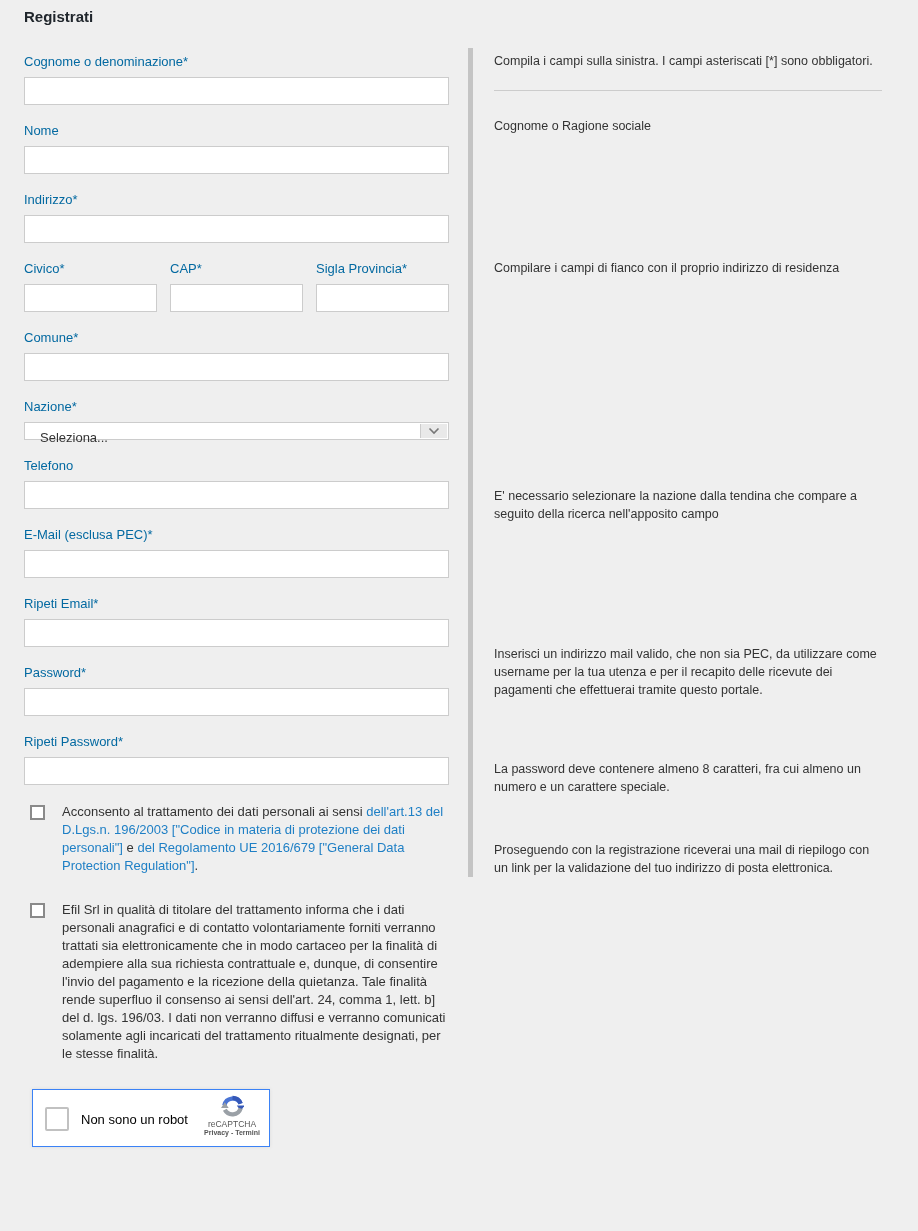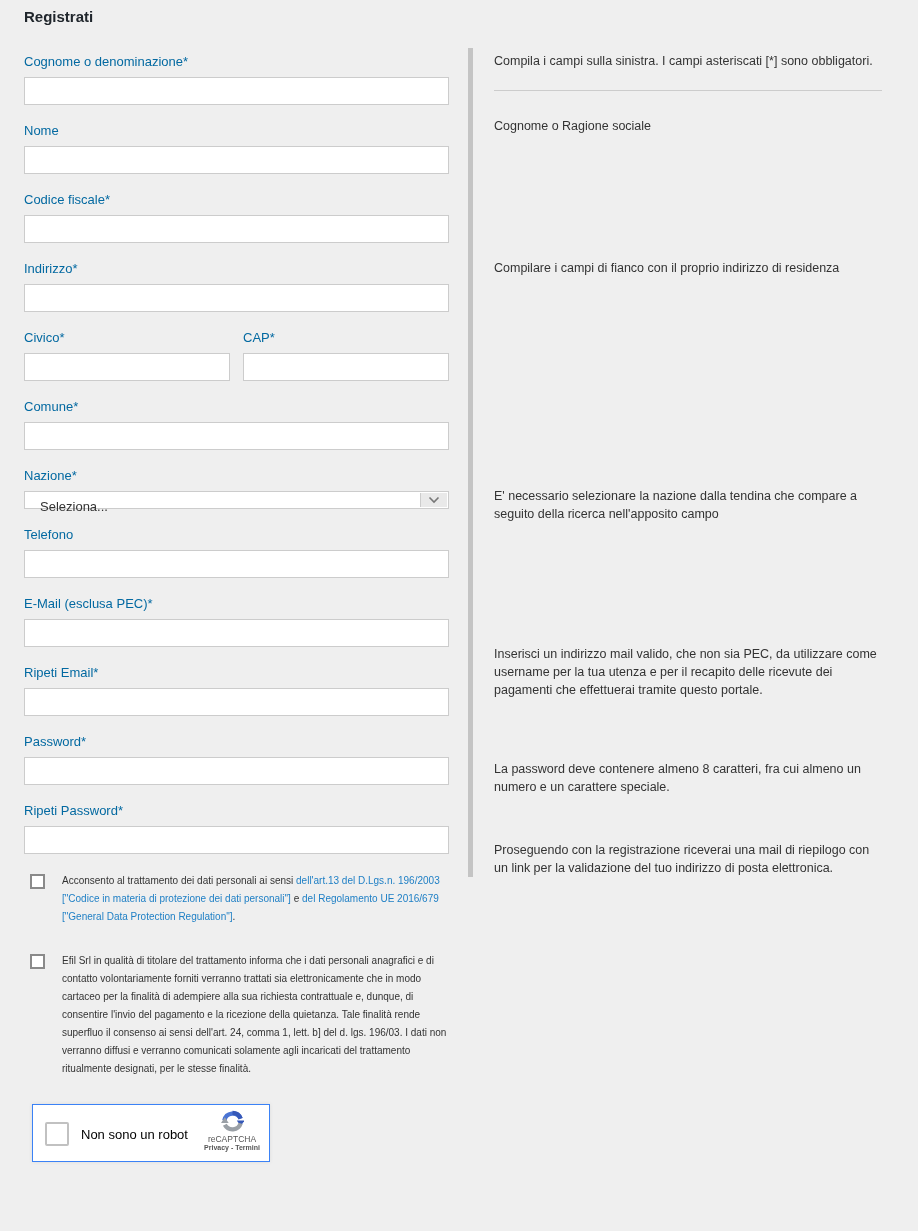--- a/index.html
+++ b/index.html
@@ -84,21 +84,21 @@
     flex: 0 0 auto;
     width: 15px; height: 15px;
     border: 2px solid #8a8a8a;
     background: #fff;
     margin-top: 2px;
     cursor: pointer;
   }
   .check-text {
     margin-left: 17px;
     width: 389px;
-    font-size: 10px;
+    font-size: 13px;
     line-height: 18px;
     color: #333;
   }
   .link { color: #1e7fc5; cursor: pointer; }
   
   .recaptcha {
     position: relative;
     margin: 26px 0 0 8px;
     width: 238px;
     height: 58px;
@@ -176,37 +176,37 @@
     <div class="field">
       <label class="field-label">Cognome o denominazione*</label>
       <input type="text" class="text-input" style="">
     </div>
 
     <div class="field">
       <label class="field-label">Nome</label>
       <input type="text" class="text-input" style="">
     </div>
 
-    <div class="field">
-      <label class="field-label">Codice fiscale*</label>
-      <input type="text" class="text-input" style="">
-    </div>
 
     <div class="field">
       <label class="field-label">Indirizzo*</label>
       <input type="text" class="text-input" style="">
     </div>
 
     <div class="field-row">
       <div class="field">
         <label class="field-label">Civico*</label>
         <input type="text" class="text-input" style="">
       </div>
       <div class="field">
         <label class="field-label">CAP*</label>
+        <input type="text" class="text-input" style="">
+      </div>
+      <div class="field">
+        <label class="field-label">Sigla Provincia*</label>
         <input type="text" class="text-input" style="">
       </div>
     </div>
 
     <div class="field">
       <label class="field-label">Comune*</label>
       <input type="text" class="text-input" style="">
     </div>
 
     <div class="field">

